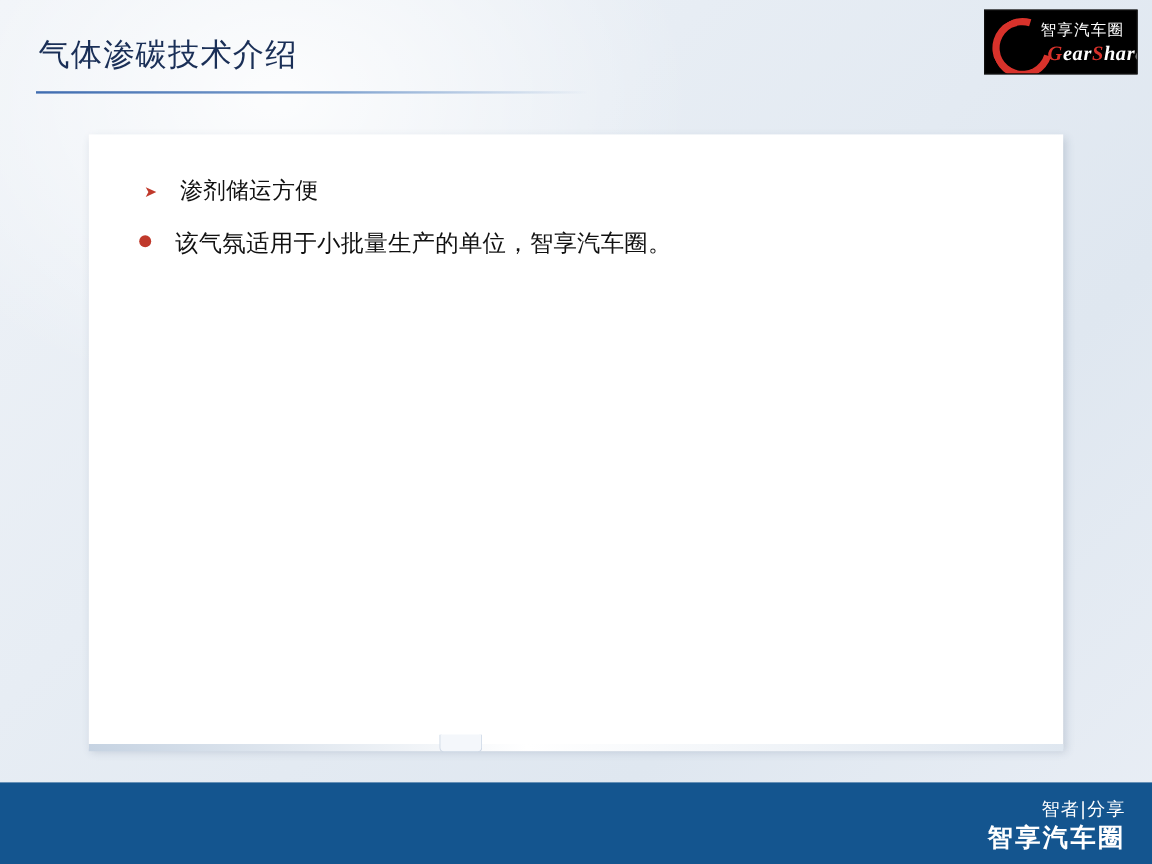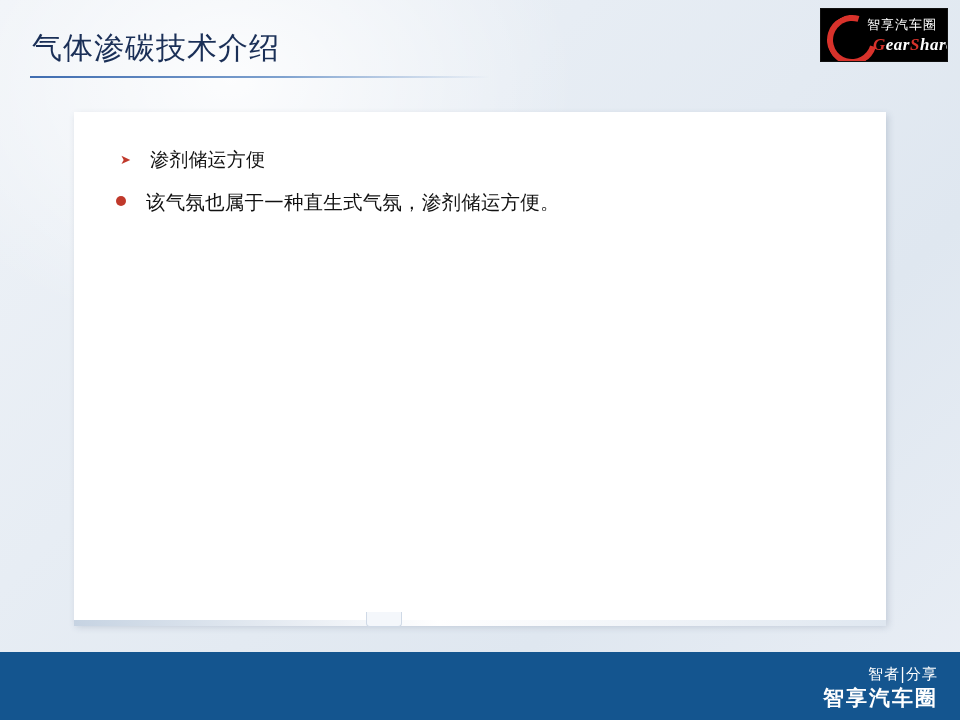--- a/index.html
+++ b/index.html
@@ -27,21 +27,21 @@
     top: -180px;
     width: 700px;
     height: 520px;
     background: radial-gradient(ellipse at center, rgba(255,255,255,0.85) 0%, rgba(255,255,255,0.0) 70%);
     pointer-events: none;
   }
   .title {
     position: absolute;
     left: 32px;
     top: 28px;
-    font-size: 30px;
+    font-size: 26px;
     color: #1a2f57;
     letter-spacing: 1px;
     font-family: "DejaVu Sans", "Liberation Sans", sans-serif;
     white-space: nowrap;
   }
   .title-rule {
     position: absolute;
     left: 30px;
     top: 76px;
     width: 460px;
@@ -216,21 +216,21 @@
           <span class="arrow-glyph">➤</span>
         </div>
         <div class="btext">渗剂储运方便</div>
       </div>
 
 
       <div class="row level2">
         <div class="marker">
           <span class="dot-glyph"></span>
         </div>
-        <div class="btext">该气氛也属于一种直生式气氛，渗剂储运方便。</div>
+        <div class="btext">该气氛适用于小批量生产的单位，智享汽车圈。</div>
       </div>
 
     </div>
   </div>
 
   <div class="card-bottom-accent"></div>
   <div class="tab-notch"></div>
 
   <div class="footer-bar">
     <div class="footer-text-sm">智者|分享</div>

